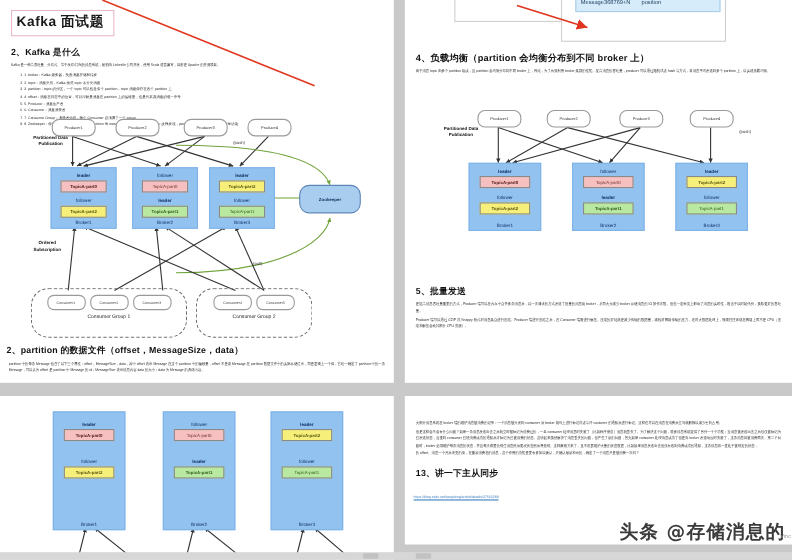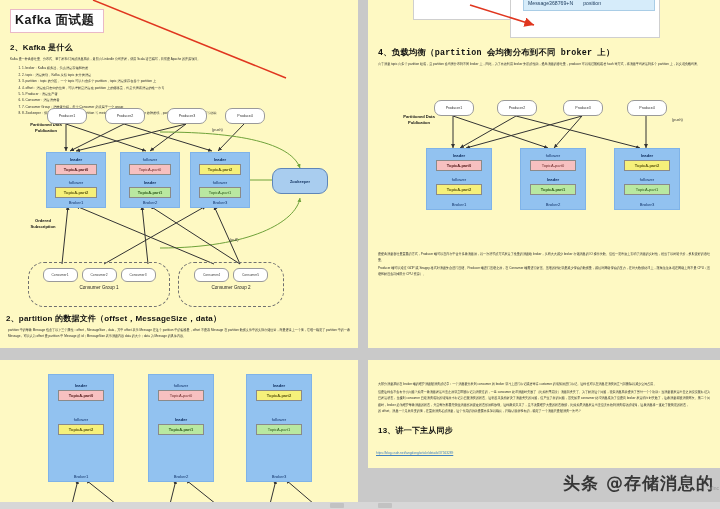--- a/index.html
+++ b/index.html
@@ -5,36 +5,36 @@
   html,body{margin:0;padding:0;}
   body{
     width:720px;height:509px;overflow:hidden;
     background:#c9c9c9;
     font-family:"Liberation Sans","DejaVu Sans",sans-serif;
     position:relative;
   }
   .stage{position:absolute;inset:0;}
 
   
-  .page{position:absolute;background:#fef9c3;overflow:hidden;}
+  .page{position:absolute;background:#ffffff;overflow:hidden;}
   #page-tl{left:0;top:0;width:358px;height:348px;}
   #page-tr{left:368px;top:0;width:352px;height:348px;}
   #page-bl{left:0;top:360px;width:358px;height:149px;}
-  #page-br{left:368px;top:360px;width:352px;height:108px;}
+  #page-br{left:368px;top:360px;width:352px;height:135px;}
   .pgpad{padding:6px 8px;}
 
   
   .doc-title{
     display:inline-block;
     font-size:12.5px;font-weight:bold;color:#1a1a1a;
     border:1px solid #eab9c6;background:#fff;
     padding:2px 8px 3px 4px;margin:3px 0 2px 2px;letter-spacing:.5px;
   }
   .h2{font-size:8px;font-weight:bold;color:#111;margin:7px 0 4px 2px;letter-spacing:.2px;}
-  .h2.big{font-size:8.4px;font-family:Liberation Mono, monospace;}
+  .h2.big{font-size:8.4px;}
   .para{
     font-size:3.05px;line-height:1.75;color:#2b2b2b;
     margin:0 2px 3px 2px;text-align:justify;
     transform:scaleY(1.15);transform-origin:left top;
   }
   ol.bullets{margin:2px 0 2px 14px;padding:0;}
   ol.bullets li{font-size:3.2px;line-height:2.0;color:#2b2b2b;}
   a.link{font-size:3.2px;color:#3e7fc1;text-decoration:underline;word-break:break-all;}
 
   
@@ -271,20 +271,21 @@
       <div class="broker" style="left:246px;top:60px;width:64px;height:60px;">
         <div class="role lead">leader</div>
         <div class="part yellow">TopicA-part2</div>
         <div class="role" style="margin-top:6px;">follower</div>
         <div class="part green">TopicA-part1</div>
         <div class="bname">Broker3</div>
       </div>
     </div>
 
     <div style="position:absolute;left:0;top:252px;width:352px;padding:0 8px;box-sizing:border-box;">
+      <div class="h2">5、批量发送</div>
       <div class="para">是提高消息吞吐量重要的方式，Producer 端可以在内存中合并多条消息后，以一次请求的方式发送了批量的消息给 broker，从而大大减少 broker 存储消息的 IO 操作次数。但也一定程度上影响了消息的实时性，相当于以时延代价，换取更好的吞吐量。</div>
       <div class="para">Producer 端可以通过 GZIP 或 Snappy 格式对消息集合进行压缩。Producer 端进行压缩之后，在 Consumer 端需进行解压。压缩的好处就是减少传输的数据量，减轻对网络传输的压力，在对大数据处理上，瓶颈往往体现在网络上而不是 CPU（压缩和解压会耗掉部分 CPU 资源）。</div>
     </div>
   </div>
 
   <div class="page" id="page-bl">
     <div class="diagram" style="position:absolute;left:0;top:14px;width:358px;height:135px;">
       <svg class="wires" width="358" height="135">
         <path d="M72,130 L78,106" stroke="#333" fill="none" marker-end="url(#ah)"></path>
         <path d="M116,130 L86,106" stroke="#333" fill="none" marker-end="url(#ah)"></path>

